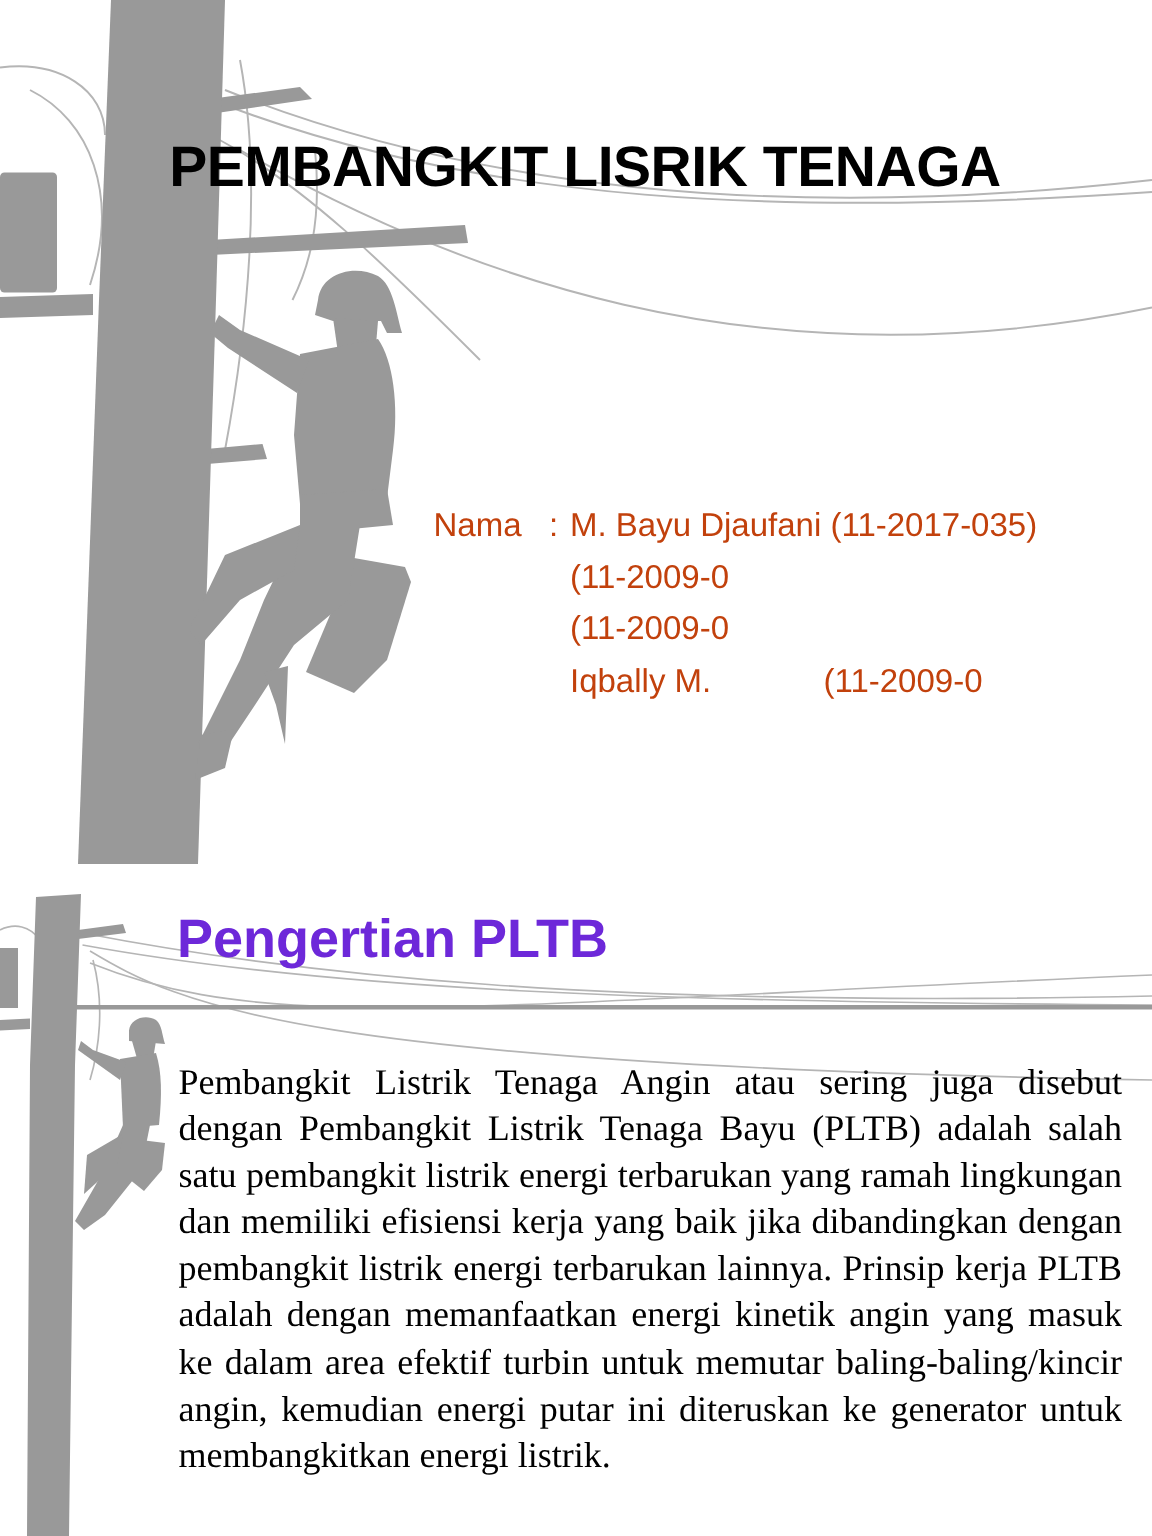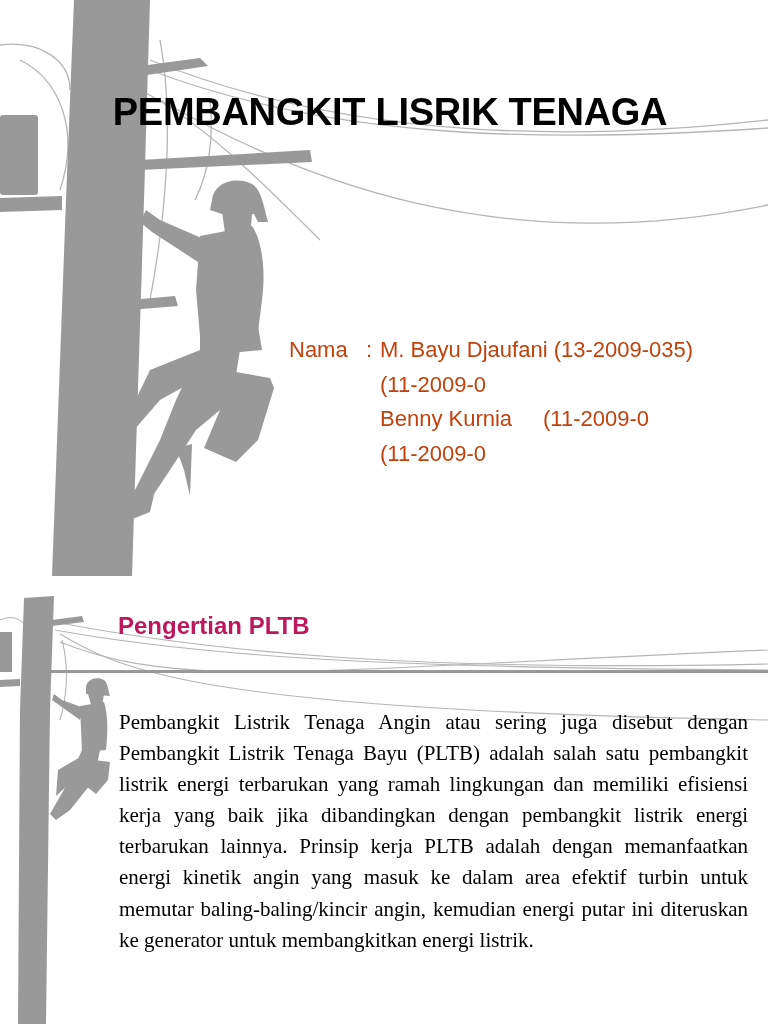--- a/index.html
+++ b/index.html
@@ -20,25 +20,25 @@
       line-height: 34.5px;
     }
     .names .row { display: flex; white-space: pre; }
     .names .lbl { width: 77px; }
     .names .colon { width: 14px; }
     .names .nm { }
     .names .id { }
     .title2 {
       position: absolute; left: 118px; top: 14px; margin: 0;
       font-family: "Liberation Sans", sans-serif; font-weight: bold;
-      font-size: 24px; color: #be185d; line-height: 44px;
+      font-size: 36px; color: #6d28d9; line-height: 44px;
     }
     .body2 {
       position: absolute; left: 119px; top: 117px; width: 629px; margin: 0;
-      font-family: "Liberation Serif", serif; font-size: 21px; color: #000;
+      font-family: "Liberation Serif", serif; font-size: 24px; color: #000;
       line-height: 31.1px; text-align: justify;
     }
   </style>
 </head>
 <body>
 
 <div class="slide" id="slide1">
   <svg class="bg-art" width="768" height="576" viewBox="0 0 768 576">
 
     <g fill="none" stroke="#b5b5b5" stroke-width="1.3">
@@ -86,36 +86,36 @@
   <h1 class="title1">
     <span>PEMBANGKIT LISRIK TENAGA</span><br>
   </h1>
 
   <div class="names">
     <div class="row">
       <span class="lbl">Nama</span>
       <span class="colon">:</span>
       <span class="nm">M. Bayu Djaufani</span>
       <span> </span>
-      <span class="id">(13-2009-035)</span>
+      <span class="id">(11-2017-035)</span>
     </div>
     <div class="row">
       <span class="lbl"></span>
       <span class="colon"></span>
       <span class="id">(11-2009-0</span>
     </div>
     <div class="row">
       <span class="lbl"></span>
       <span class="colon"></span>
-      <span class="nm" style="width:163px">Benny Kurnia</span>
       <span class="id">(11-2009-0</span>
     </div>
     <div class="row">
       <span class="lbl"></span>
       <span class="colon"></span>
+      <span class="nm" style="width:169px">Iqbally M.</span>
       <span class="id">(11-2009-0</span>
     </div>
   </div>
 </div>
 
 <div class="slide" id="slide2">
   <svg class="bg-art" width="768" height="434" viewBox="0 0 768 434">
     <g fill="none" stroke="#b5b5b5" stroke-width="1.1">
       <path d="M55 32 C 200 60, 400 82, 768 74"></path>
       <path d="M55 40 C 220 70, 430 78, 768 80"></path>

